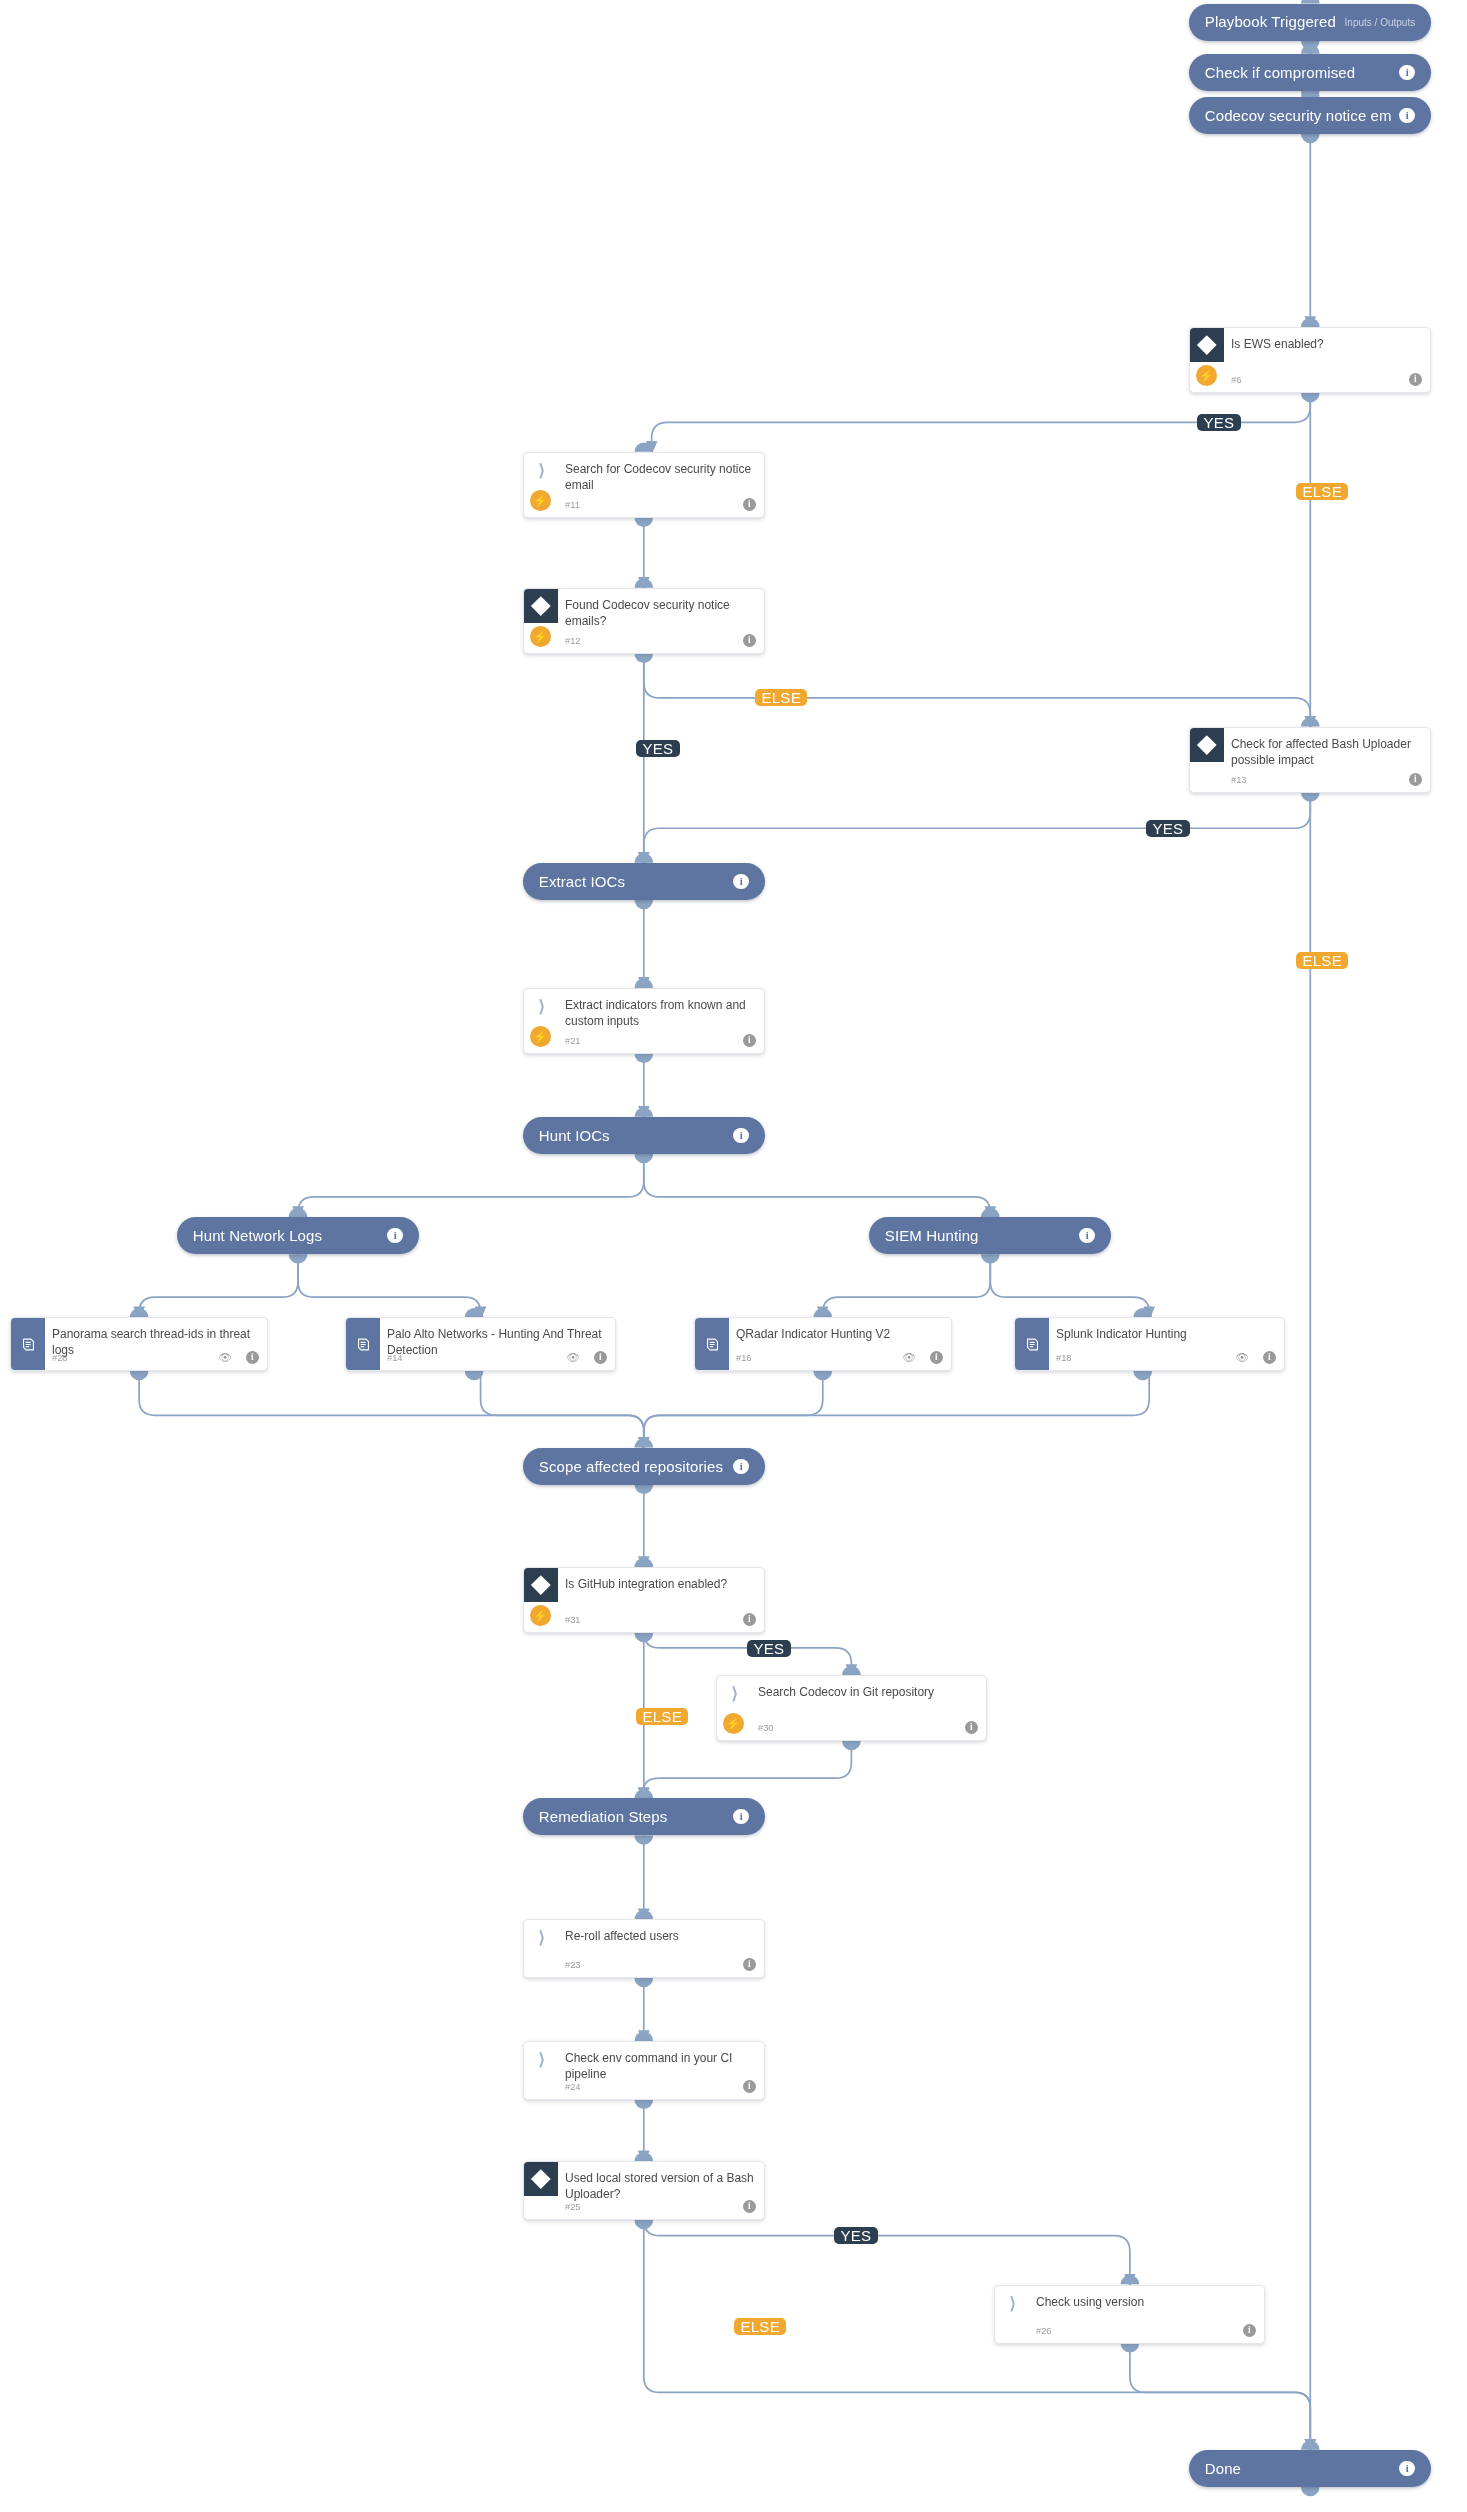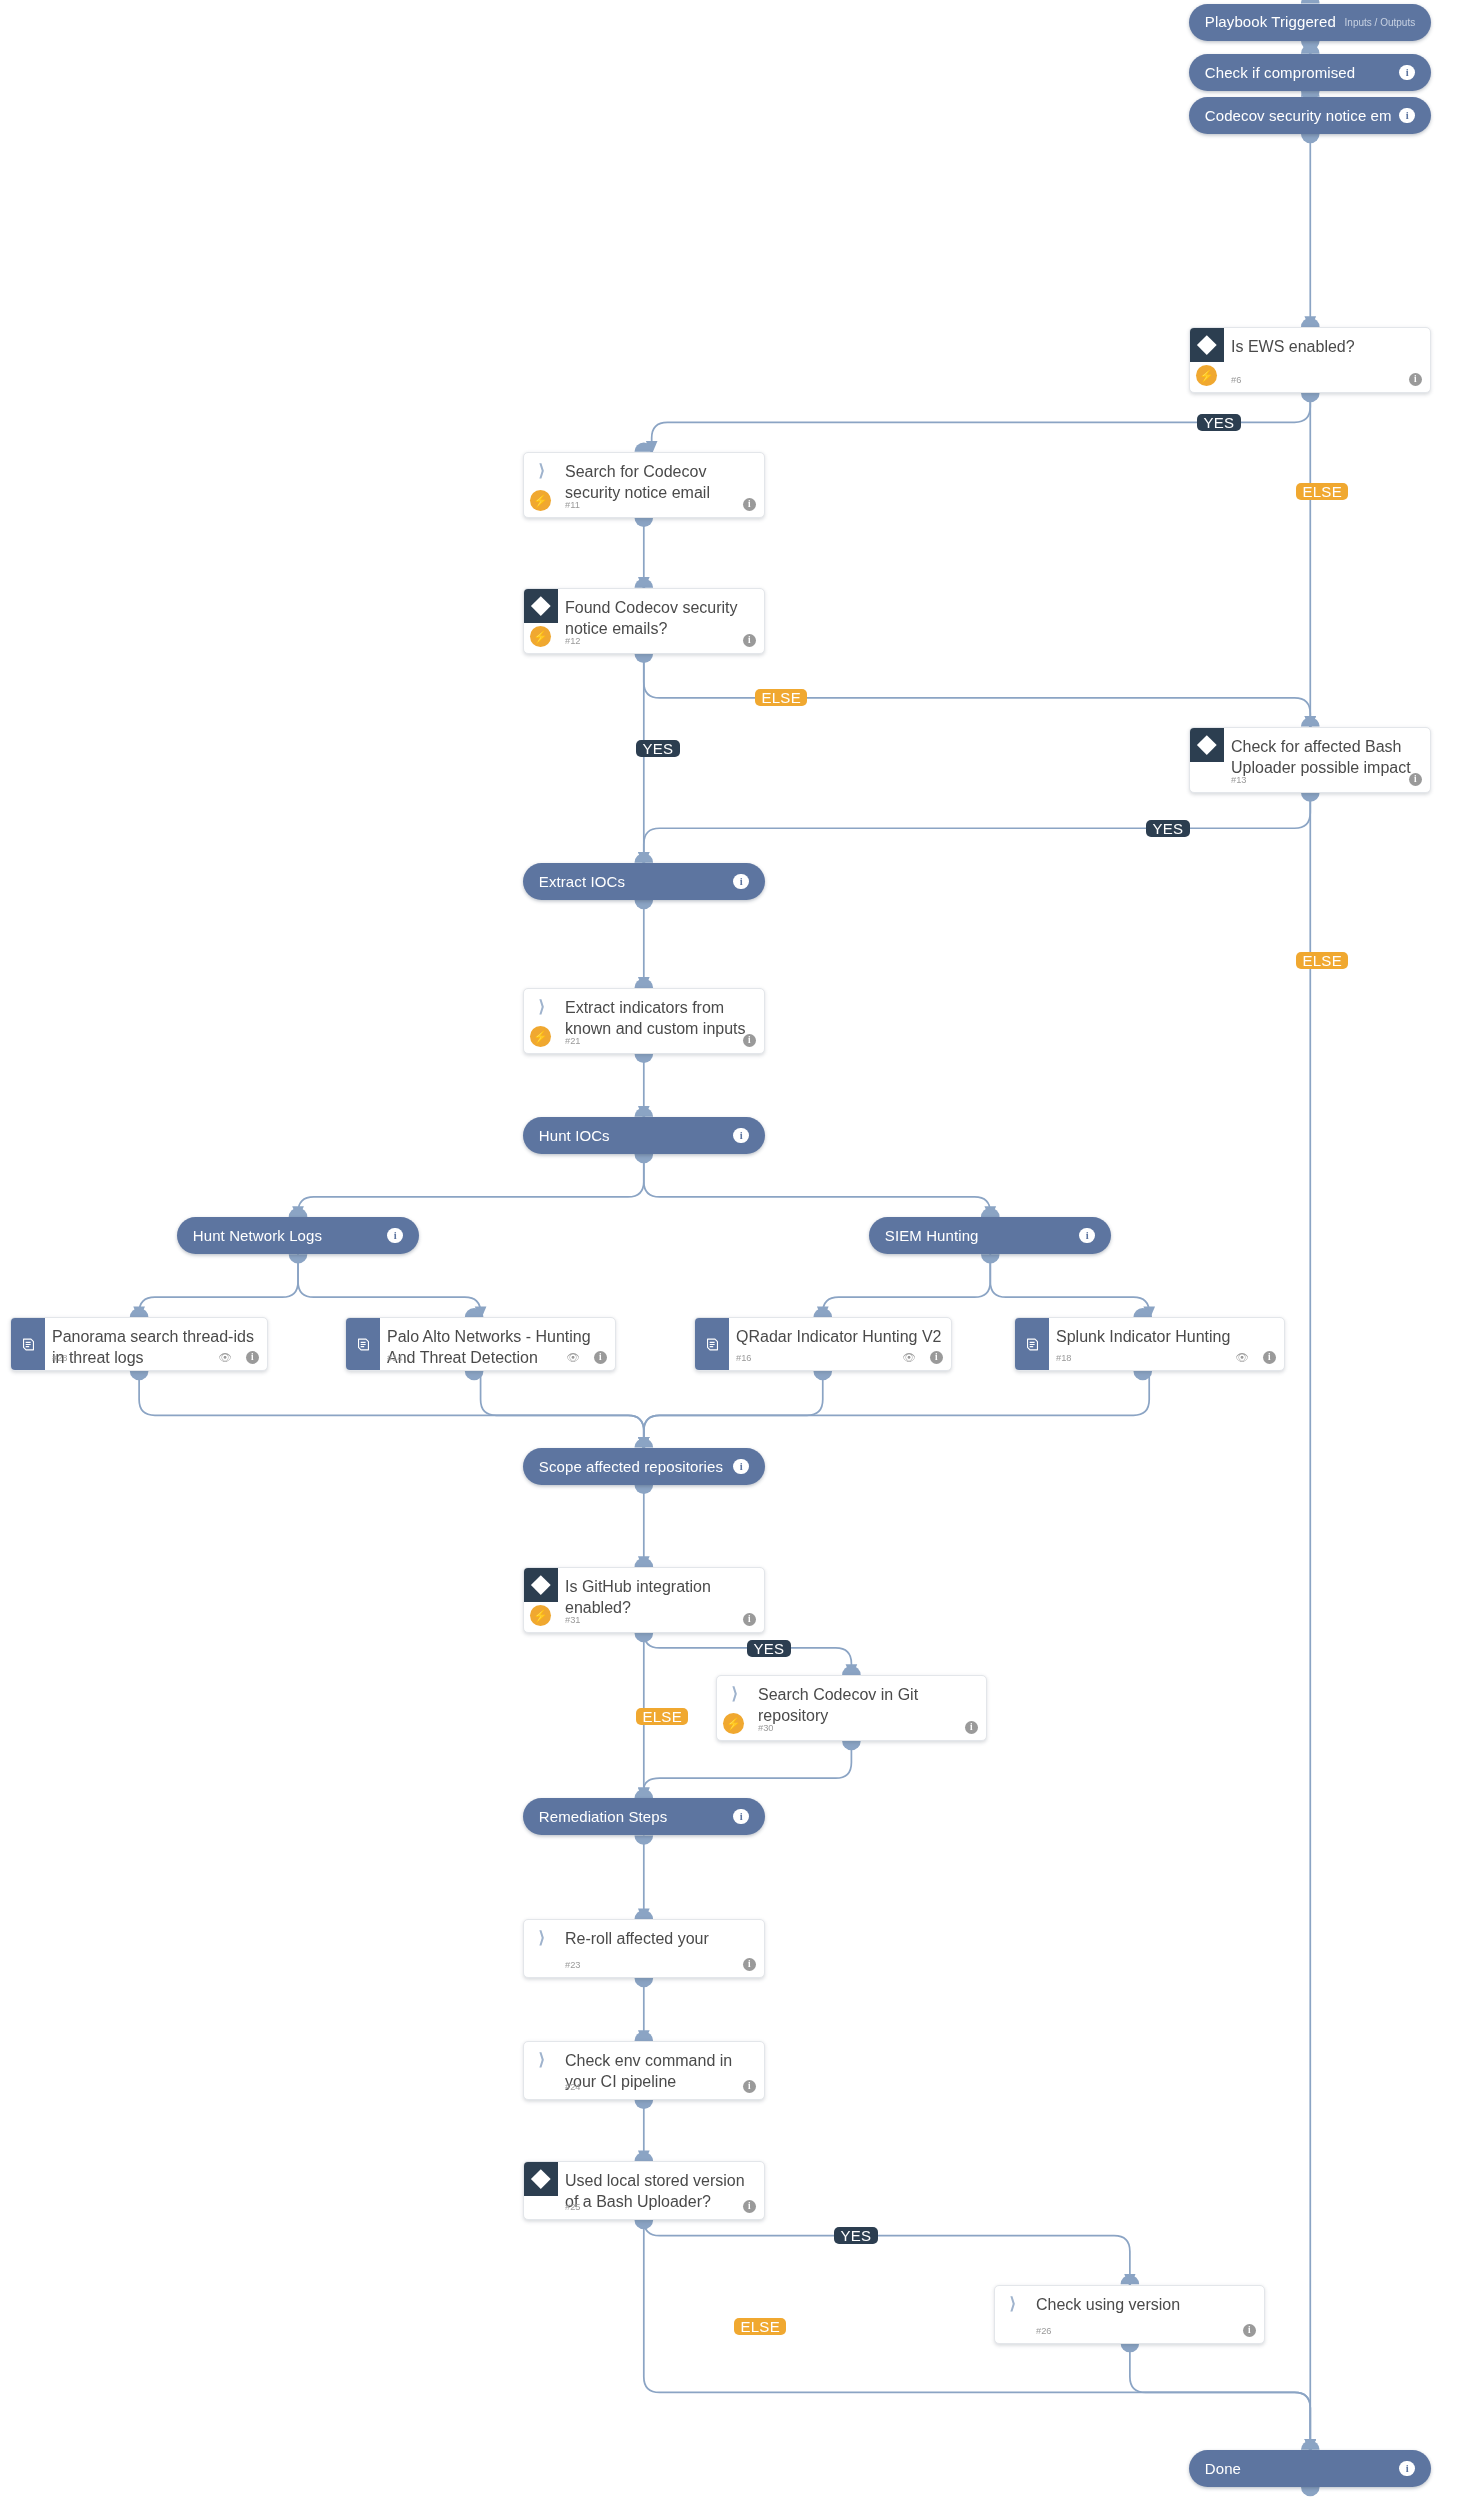--- a/index.html
+++ b/index.html
@@ -113,21 +113,21 @@
     font-weight: bold;
     margin-left: 1.4px;
   }
   .book-glyph { display:block; }
 
   .card-title {
     position: absolute;
     left: 41px;
     top: 7.9px;
     right: 8.6px;
-    font-size: 16px;
+    font-size: 12px;
     line-height: 1.34;
     color: #4a4a4a;
   }
   .card-foot {
     position: absolute;
     left: 41px;
     right: 7.9px;
     bottom: 5.7px;
     display: flex;
     align-items: center;
@@ -465,21 +465,21 @@
         <div class="bolt">⚡</div>
       </div>
       <div class="node-section" style="left: 523px; top: 1798px; width: 242px; height: 37px;">
         <span class="sec-title">Remediation Steps</span>
         <span class="info-badge">i</span>
       </div>
       <div class="node-card" style="left: 523px; top: 1919px; width: 242px; height: 59px;">
         <div class="card-icon task">
                 <span class="chev">⟩</span>
         </div>
-        <div class="card-title">Re-roll affected your</div>
+        <div class="card-title">Re-roll affected users</div>
         <div class="card-foot">
         <span class="card-id">#23</span>
           <span class="info-badge grey">i</span>
         </div>
       </div>
       <div class="node-card" style="left: 523px; top: 2041px; width: 242px; height: 59px;">
         <div class="card-icon task">
                 <span class="chev">⟩</span>
         </div>
         <div class="card-title">Check env command in your CI pipeline</div>

